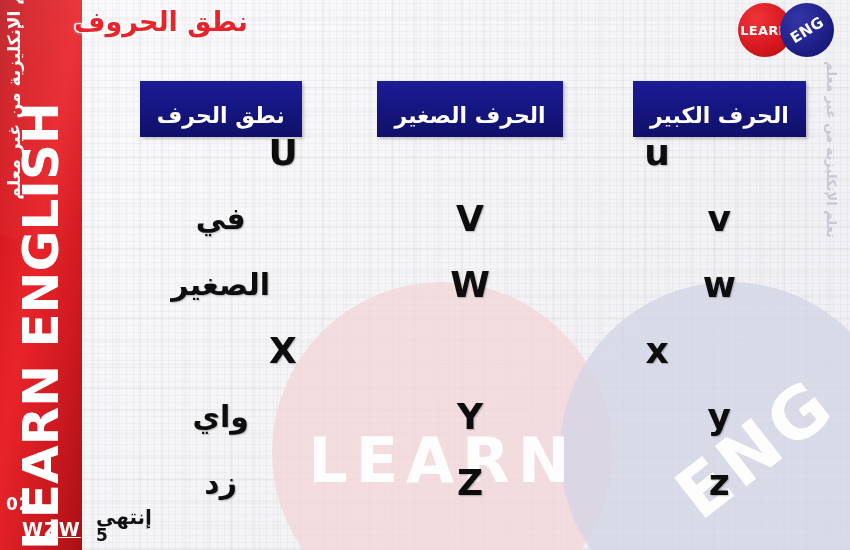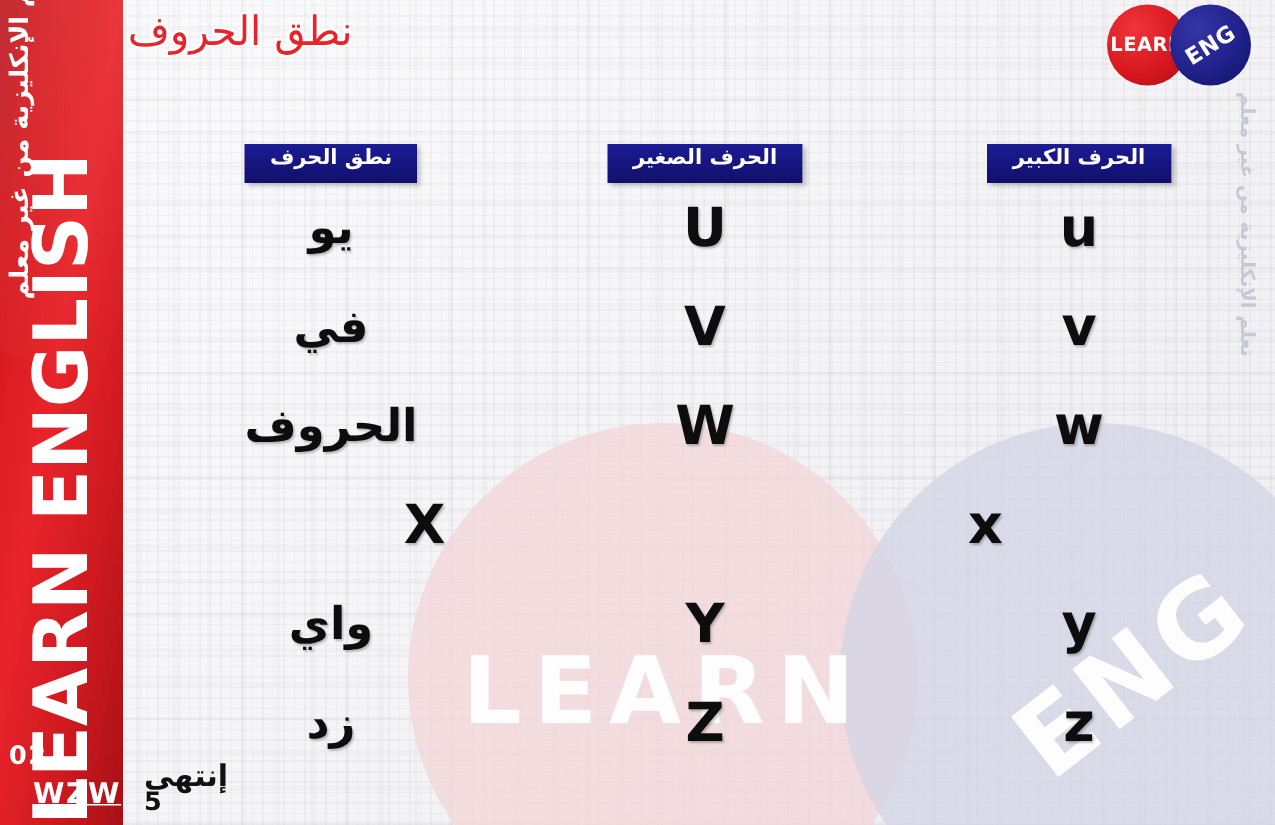--- a/index.html
+++ b/index.html
@@ -156,25 +156,25 @@
     font-weight: bold;
     color: #ffffff;
     direction: ltr;
     letter-spacing: 1px;
     text-decoration: underline;
   }
 
   
   .page-title {
     position: absolute;
-    right: 615px;
+    right: 602px;
     top: 6px;
     z-index: 8;
     font-size: 27px;
-    font-weight: normal;
+    font-weight: bold;
     color: #e8242a;
     direction: rtl;
     white-space: nowrap;
     text-shadow:
       -1.4px -1.4px 0 #ffffff,
        1.4px -1.4px 0 #ffffff,
       -1.4px  1.4px 0 #ffffff,
        1.4px  1.4px 0 #ffffff,
        0 0 4px #ffffff;
   }
@@ -256,23 +256,23 @@
   }
   .th {
     flex: 1;
     display: flex;
     align-items: center;
     justify-content: center;
   }
   .th-box {
     background: linear-gradient(180deg, #1c1c96 0%, #15157e 55%, #101069 100%);
     color: #ffffff;
-    font-size: 14px;
-    font-weight: bold;
-    padding: 1px 17px 9px 17px;
+    font-size: 22px;
+    font-weight: bold;
+    padding: 22px 17px 9px 17px;
     white-space: nowrap;
     box-shadow: 2px 2px 3px rgba(0,0,0,0.22);
     line-height: 1.15;
     margin-top: 36px;
   }
   .tbody {
     display: flex;
     flex-direction: column;
   }
   .row {
@@ -365,31 +365,30 @@
       </div>
       <div class="th">
         <div class="th-box">نطق الحرف</div>
       </div>
     </div>
 
     <div class="tbody">
       <div class="row">
         <div class="cell cell-lower">u</div>
         <div class="cell cell-upper">U</div>
-        <div class="cell cell-ar">يو</div>
       </div>
       <div class="row">
         <div class="cell cell-lower">v</div>
         <div class="cell cell-upper">V</div>
         <div class="cell cell-ar">في</div>
       </div>
       <div class="row">
         <div class="cell cell-lower">w</div>
         <div class="cell cell-upper">W</div>
-        <div class="cell cell-ar">الحروف</div>
+        <div class="cell cell-ar">الصغير</div>
       </div>
       <div class="row">
         <div class="cell cell-lower">x</div>
         <div class="cell cell-upper">X</div>
       </div>
       <div class="row">
         <div class="cell cell-lower">y</div>
         <div class="cell cell-upper">Y</div>
         <div class="cell cell-ar">واي</div>
       </div>

